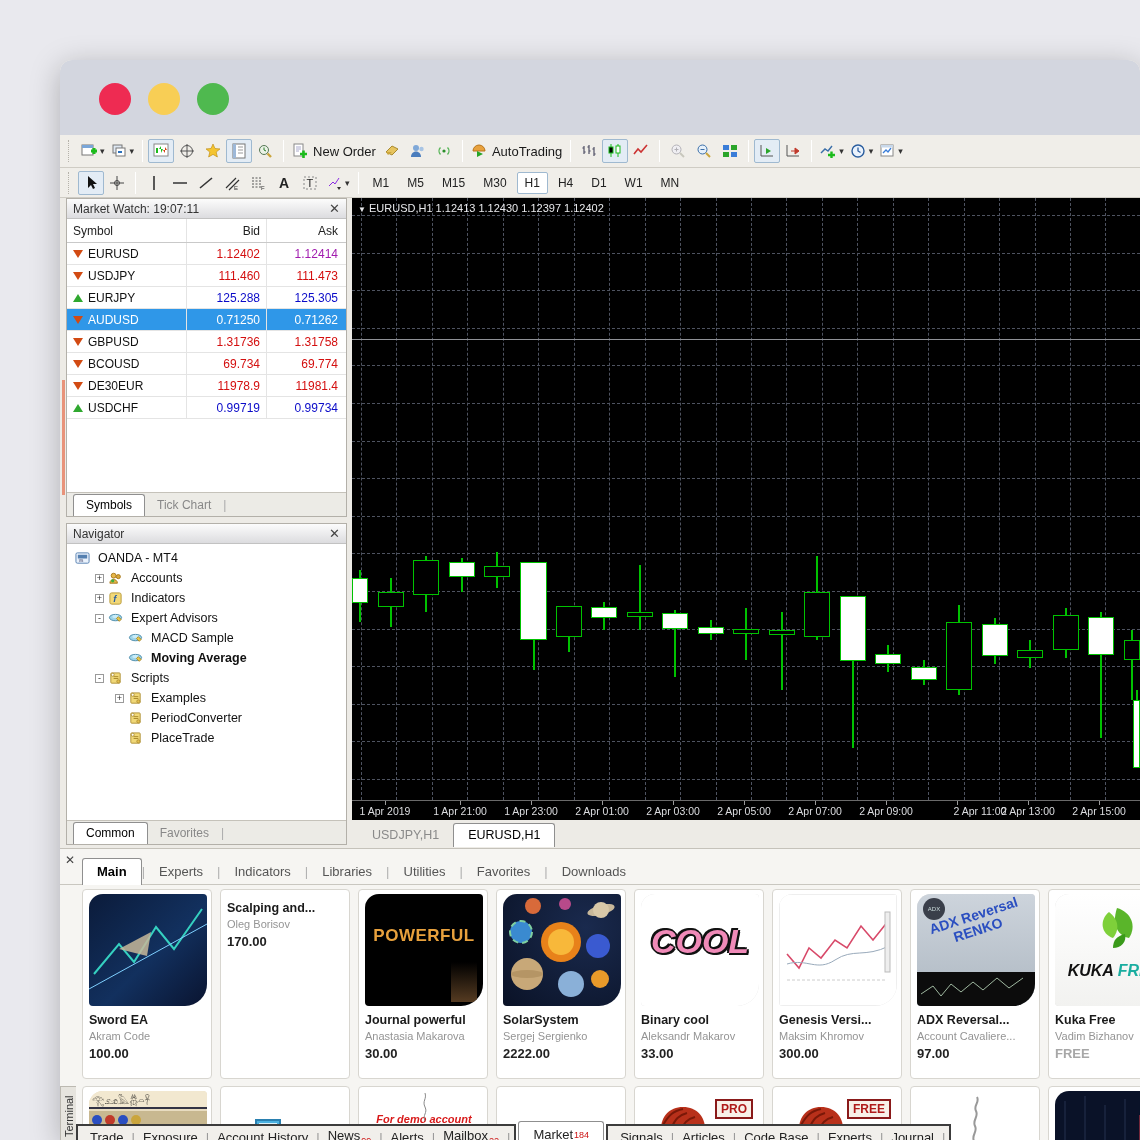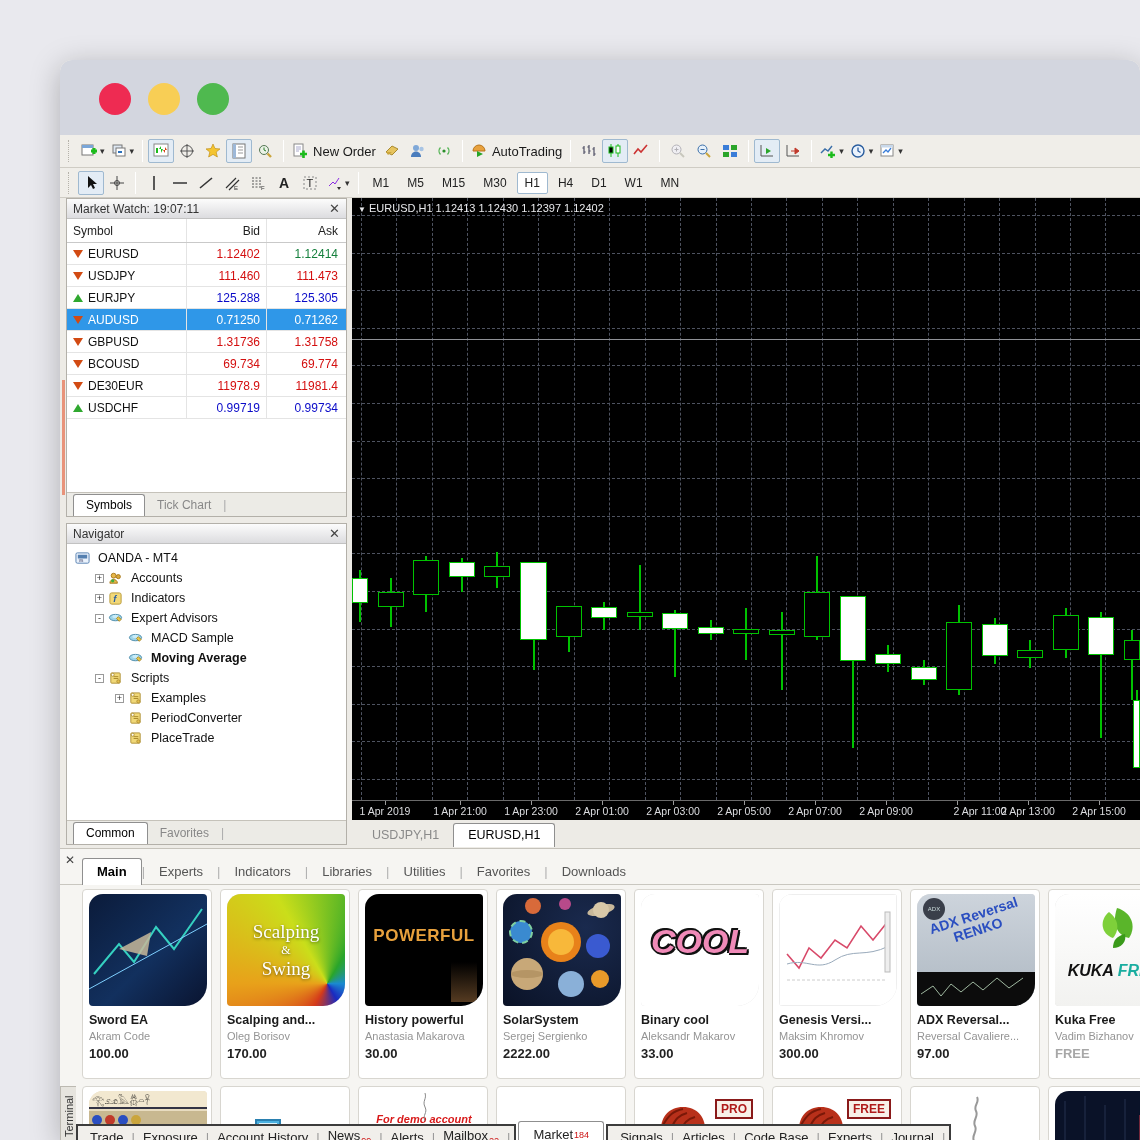--- a/index.html
+++ b/index.html
@@ -429,21 +429,21 @@
             <div class="mw-c1">Symbol</div>
             <div class="mw-c2">Bid</div>
             <div class="mw-c3">Ask</div>
           </div>
           <div class="mw-row">
             <div class="mw-c1">
               <span class="arr dn"></span>
               <span style="color:#111">EURUSD</span>
             </div>
             <div class="mw-c2" style="color:#d40f0f">1.12402</div>
-            <div class="mw-c3" style="color:#15803d">1.12414</div>
+            <div class="mw-c3" style="color:#a21caf">1.12414</div>
           </div>
           <div class="mw-row">
             <div class="mw-c1">
               <span class="arr dn"></span>
               <span style="color:#111">USDJPY</span>
             </div>
             <div class="mw-c2" style="color:#d40f0f">111.460</div>
             <div class="mw-c3" style="color:#d40f0f">111.473</div>
           </div>
           <div class="mw-row">
@@ -808,43 +808,33 @@
                   <path d="M0 95L118 30" stroke="#7fd0ff" stroke-width="1"></path>
                   <polygon points="30,55 62,38 58,62" fill="#c8b89a" opacity=".85"></polygon>
                 </svg>
               </div>
             </div>
             <div class="ctitle">Sword EA</div>
             <div class="cauthor">Akram Code</div>
             <div class="cprice">100.00</div>
           </div>
           <div class="card">
-            <div class="cimg">
-              <div style="position: absolute; inset: 0px;">
-                <div style="position:absolute;inset:0;background:conic-gradient(from 210deg at 85% 80%,#d43a1a,#e8a11a,#cade1a,#2aa52a,#1a8ad0,#1a2ac0,#d43a1a);"></div>
-                <div style="position:absolute;inset:0;display:flex;flex-direction:column;align-items:center;justify-content:center;color:#fff;font-family:'Liberation Serif',serif;text-shadow:0 1px 3px #0008;">
-                  <div style="font-size:19px;">Scalping</div>
-                  <div style="font-size:12px;">&amp;</div>
-                  <div style="font-size:19px;">Swing</div>
-                </div>
-              </div>
-            </div>
             <div class="ctitle">Scalping and...</div>
             <div class="cauthor">Oleg Borisov</div>
             <div class="cprice">170.00</div>
           </div>
           <div class="card">
             <div class="cimg">
               <div style="position: absolute; inset: 0px;">
                 <div style="position:absolute;inset:0;background:#000;"></div>
                 <div style="position:absolute;top:32px;left:0;right:0;text-align:center;color:#e8a13d;font-size:17px;font-weight:bold;letter-spacing:.5px;">POWERFUL</div>
                 <div style="position:absolute;right:6px;bottom:4px;width:26px;height:40px;background:linear-gradient(#000,#6b4a2a);opacity:.8;"></div>
               </div>
             </div>
-            <div class="ctitle">History powerful</div>
+            <div class="ctitle">Journal powerful</div>
             <div class="cauthor">Anastasia Makarova</div>
             <div class="cprice">30.00</div>
           </div>
           <div class="card">
             <div class="cimg">
               <div style="position: absolute; inset: 0px;">
                 <div style="position:absolute;inset:0;background:radial-gradient(circle at 70% 30%,#1a2a4e,#0a1226);"></div>
                 <svg width="118" height="112" style="position:absolute;inset:0;">
                   <circle cx="58" cy="48" r="20" fill="#e8821a"></circle>
                   <circle cx="58" cy="48" r="13" fill="#f8b83a"></circle>
@@ -899,21 +889,21 @@
                 <div style="position:absolute;inset:0;background:linear-gradient(#cdd4dc,#aeb8c2);"></div>
                 <div style="position:absolute;left:0;right:0;top:14px;text-align:center;transform:rotate(-18deg);color:#2a4ec0;font-weight:bold;font-size:14px;line-height:1.1;">ADX Reversal<br>RENKO</div>
                 <div style="position:absolute;left:0;right:0;bottom:0;height:34px;background:#0c0c0c;"></div>
                 <svg width="118" height="34" style="position:absolute;bottom:0;left:0;">
                   <path d="M4 22l12-8 8 10 10-12 10 8 12-10 10 8 14-12 12 10 14-10" stroke="#9fb8a0" fill="none"></path>
                 </svg>
                 <div style="position:absolute;left:6px;top:4px;width:22px;height:22px;border-radius:50%;background:#3a3f4a;color:#cdd;font-size:6px;display:flex;align-items:center;justify-content:center;">ADX</div>
               </div>
             </div>
             <div class="ctitle">ADX Reversal...</div>
-            <div class="cauthor">Reversal Cavaliere...</div>
+            <div class="cauthor">Account Cavaliere...</div>
             <div class="cprice">97.00</div>
           </div>
           <div class="card">
             <div class="cimg">
               <div style="position: absolute; inset: 0px;">
                 <div style="position:absolute;inset:0;background:linear-gradient(#fff,#f2f2f0);"></div>
                 <svg width="118" height="112" style="position:absolute;inset:0;">
                   <path d="M62 14c14 4 20 18 12 30-10-2-18-12-12-30z" fill="#5ab52a"></path>
                   <path d="M58 44c-12-4-14-18-4-26 8 6 12 16 4 26z" fill="#7ed03a"></path>
                   <path d="M70 40c2 8-4 14-12 14 0-8 4-12 12-14z" fill="#3a9a1a"></path>

